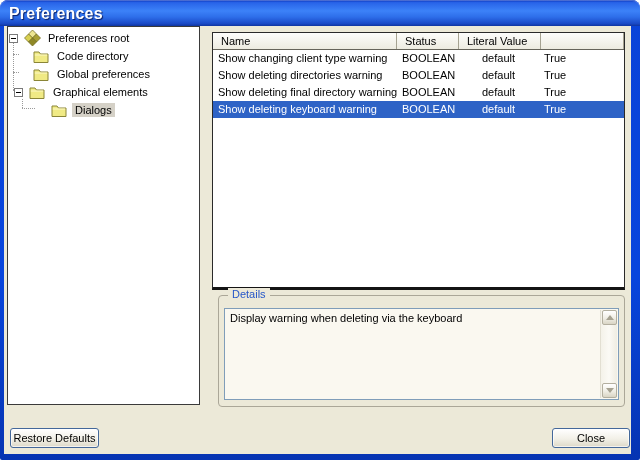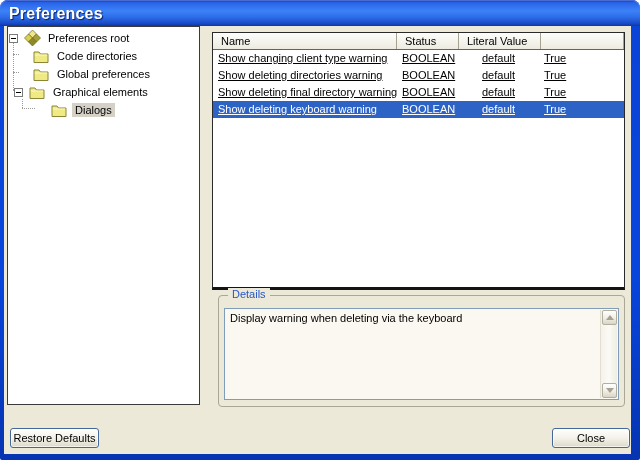--- a/index.html
+++ b/index.html
@@ -38,21 +38,21 @@
 
   
   #table-frame { position:absolute; left:208px; top:6px; width:413px; height:258px;
     background:#fff; border:1px solid #2a2a2a; border-bottom:3px solid #141414; overflow:hidden; }
   #table-header { display:flex; height:17px; background:linear-gradient(180deg,#FDFDFB,#EDEBE0);
     border-bottom:1px solid #66645a; }
   .hcell { height:100%; line-height:16px; padding-left:8px; border-right:1px solid #A5A291; overflow:hidden; }
   .hfill { flex:1; }
   .c0 { width:184px; } .c1 { width:80px; } .c2 { width:62px; } .c3 { width:82px; }
   .trow { display:flex; height:17px; line-height:17px; }
-  .trow .cell { padding-left:5px; overflow:hidden; white-space:nowrap;text-decoration:underline; }
+  .trow .cell { padding-left:5px; overflow:hidden; white-space:nowrap; }
   .trow.selected { background:#2E63C6; color:#fff; }
 
   
   #details-group { position:absolute; left:214px; top:269px; width:407px; height:112px;
     border:1px solid #ABA798; border-radius:4px; }
   #details-label { position:absolute; left:9px; top:-8px; background:#ECE9D8; padding:0 4px;
     color:#2556C8; }
   #details-text { position:absolute; left:5px; top:12px; width:395px; height:92px;
     background:#FAF8F0; border:1px solid #7F9DB9; padding:3px 22px 3px 5px; overflow:hidden; }
   
@@ -111,21 +111,21 @@
       </div>
 
       <div class="tree-row" style="padding-left:10px">
         <span class="exp-slot"></span>
         <span class="ticon">
           <svg width="16" height="13" viewBox="0 0 16 13">
             <path d="M1 2 h5 l1.5 2 H15 v8.5 H1 z" fill="#F0EA85" stroke="#8A8537"></path>
             <path d="M1.8 5 H14.2" stroke="#FBF7C8" stroke-width="1"></path>
           </svg>
         </span>
-        <span class="tlabel">Code directories</span>
+        <span class="tlabel">Code directory</span>
       </div>
 
       <div class="tree-row" style="padding-left:10px">
         <span class="exp-slot"></span>
         <span class="ticon">
           <svg width="16" height="13" viewBox="0 0 16 13">
             <path d="M1 2 h5 l1.5 2 H15 v8.5 H1 z" fill="#F0EA85" stroke="#8A8537"></path>
             <path d="M1.8 5 H14.2" stroke="#FBF7C8" stroke-width="1"></path>
           </svg>
         </span>

